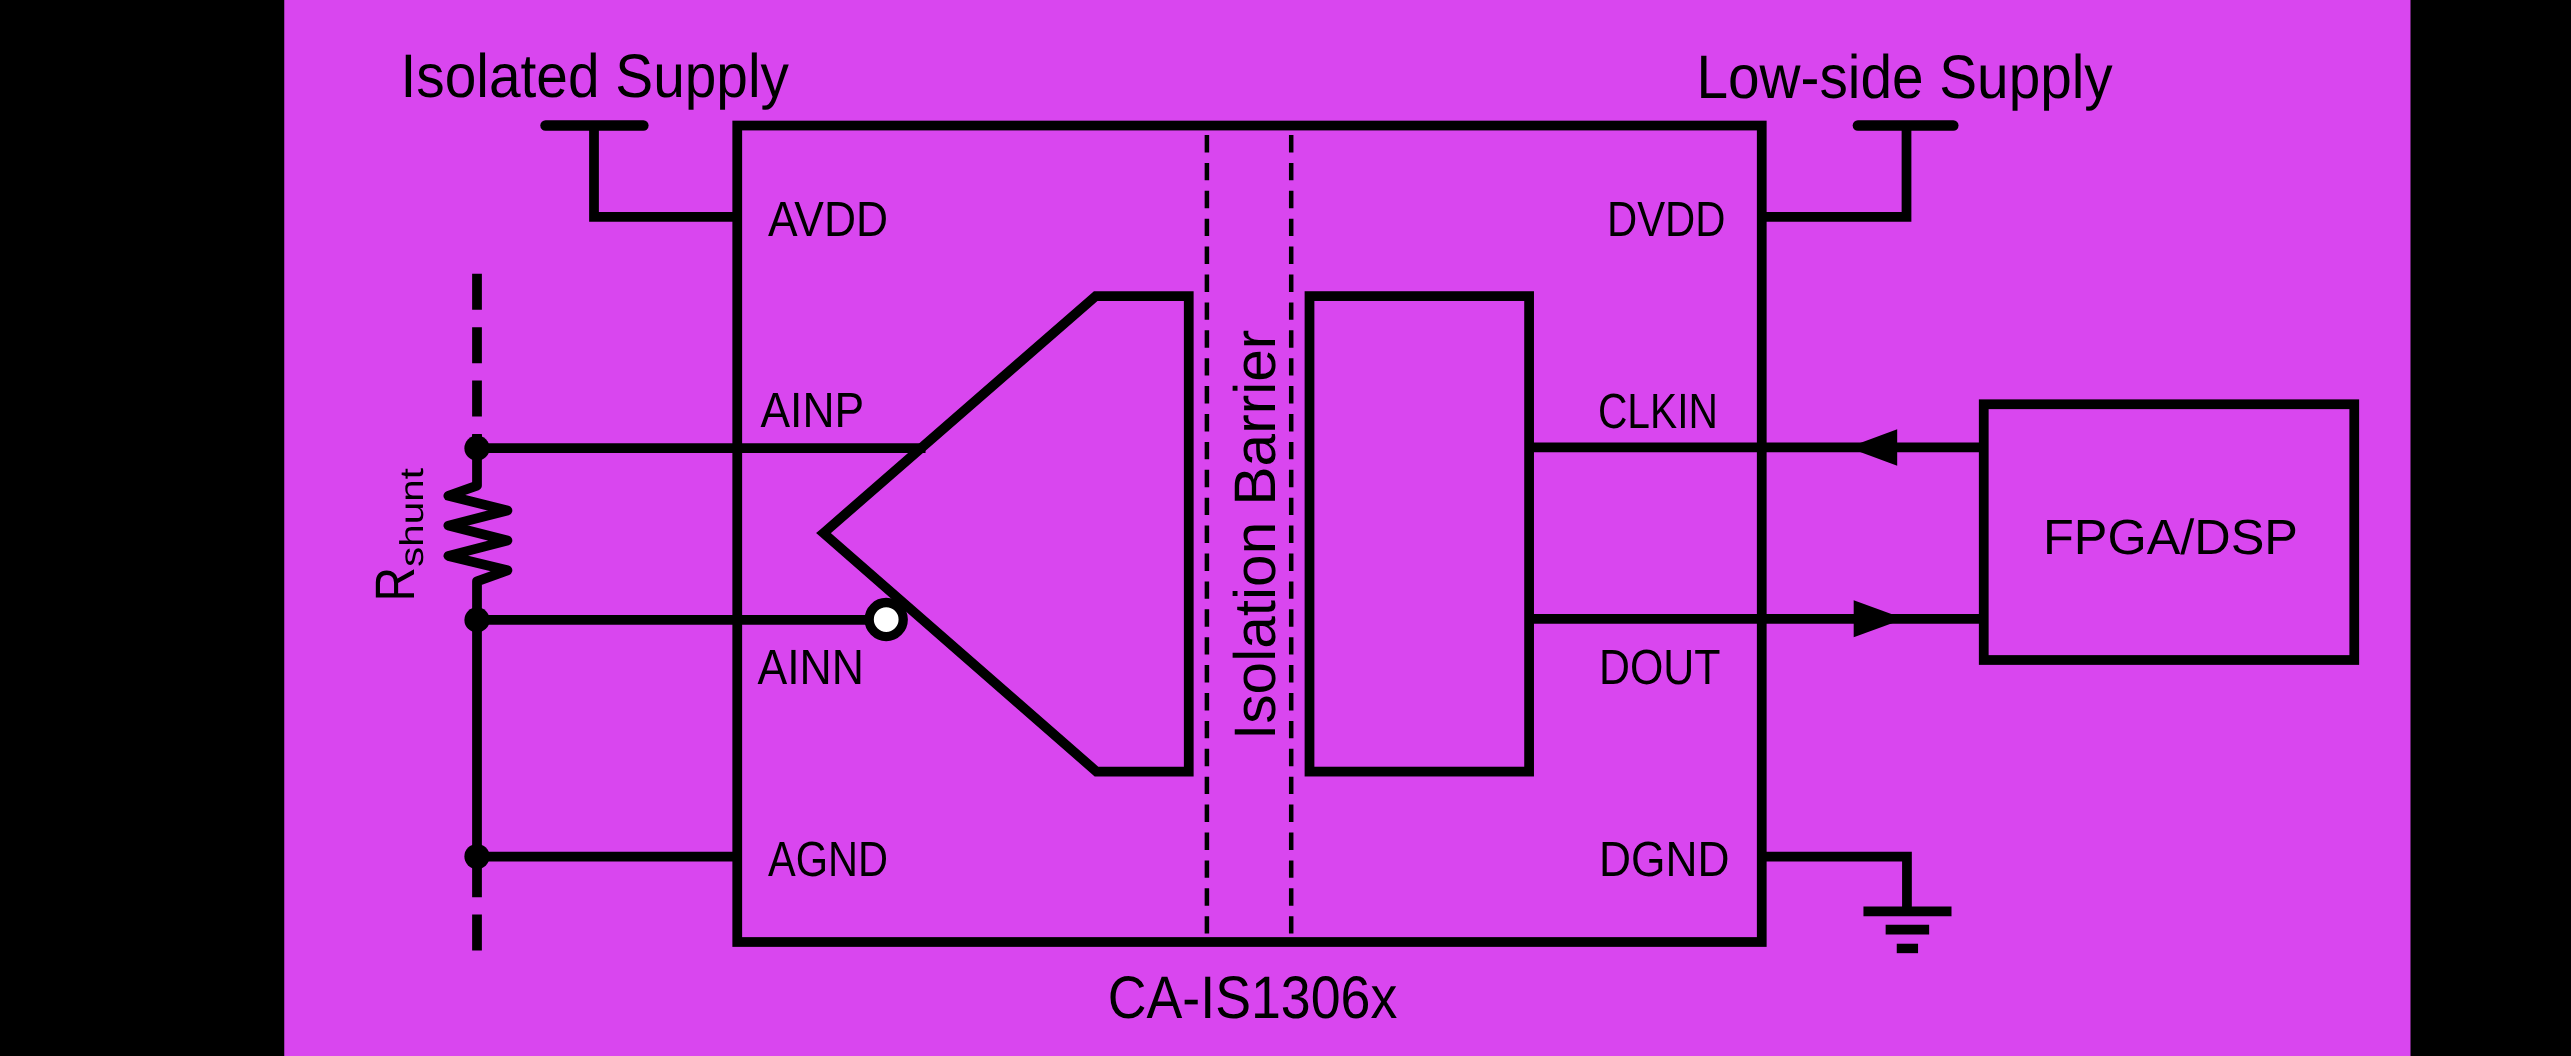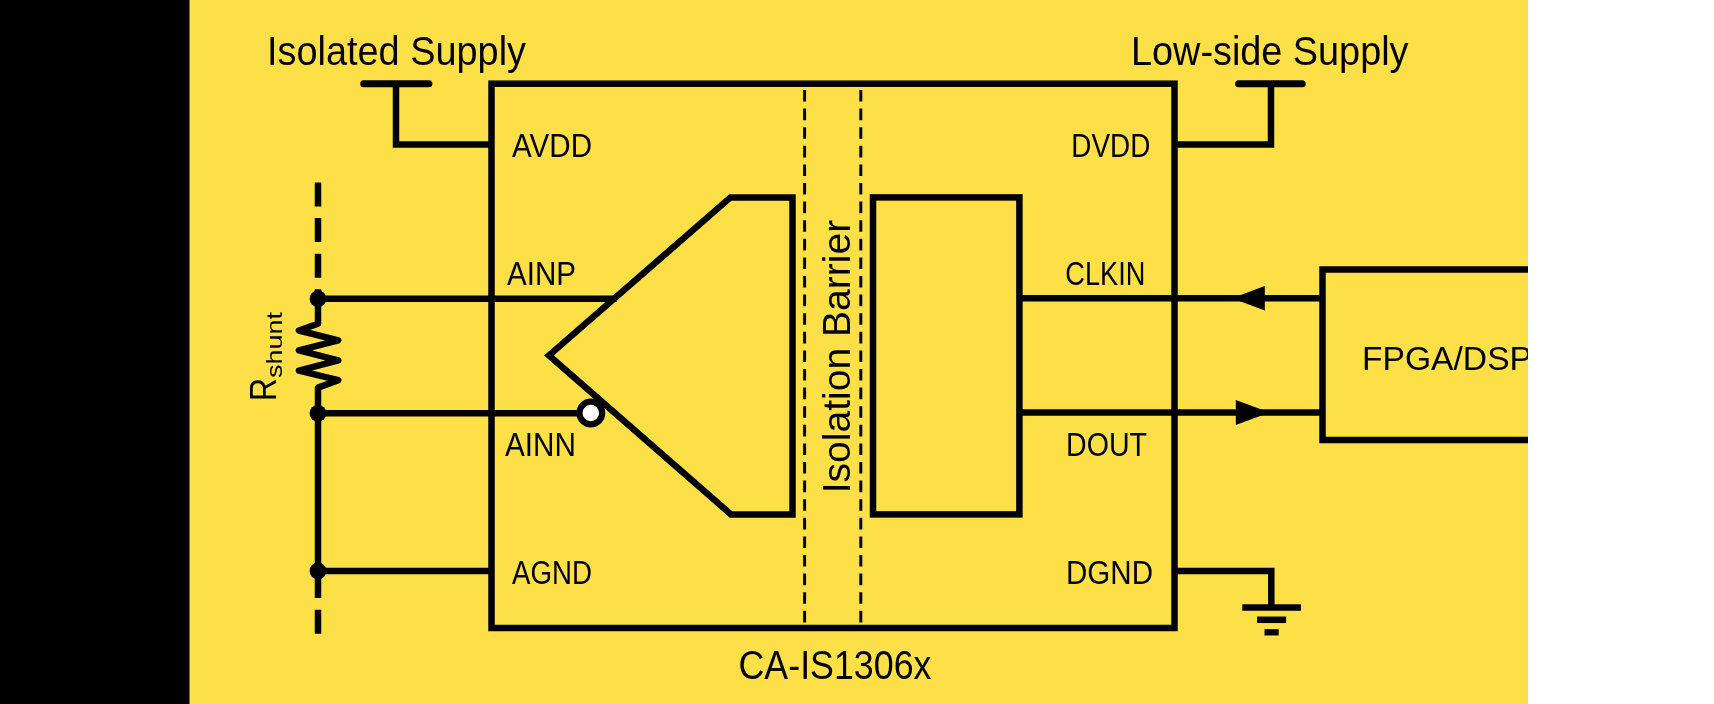--- a/index.html
+++ b/index.html
@@ -1,16 +1,16 @@
 <!DOCTYPE html>
 <html><head>
 <meta charset="utf-8">
 <style>
   html,body{margin:0;padding:0;background:#fff;}
-  .page{position:relative;width:1528px;height:704px;background:#fde047;overflow:hidden;}
+  .page{position:relative;width:1714px;height:704px;background:#d946ef;overflow:hidden;}
   svg{position:absolute;left:0;top:0;}
   text{font-family:"Liberation Sans",sans-serif;fill:#000;}
 </style>
 </head>
 <body>
 <div class="page">
 <svg width="1714" height="704" viewBox="0 0 1714 704">
 
   <rect x="0" y="0" width="189.5" height="704" fill="#000"></rect>
   <rect x="1607" y="0" width="107" height="704" fill="#000"></rect>

